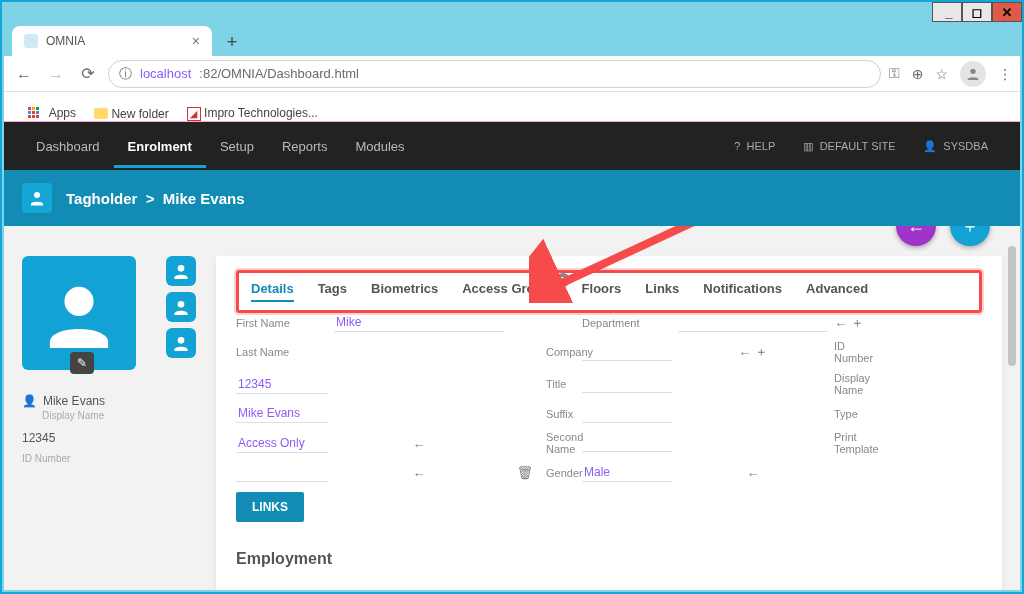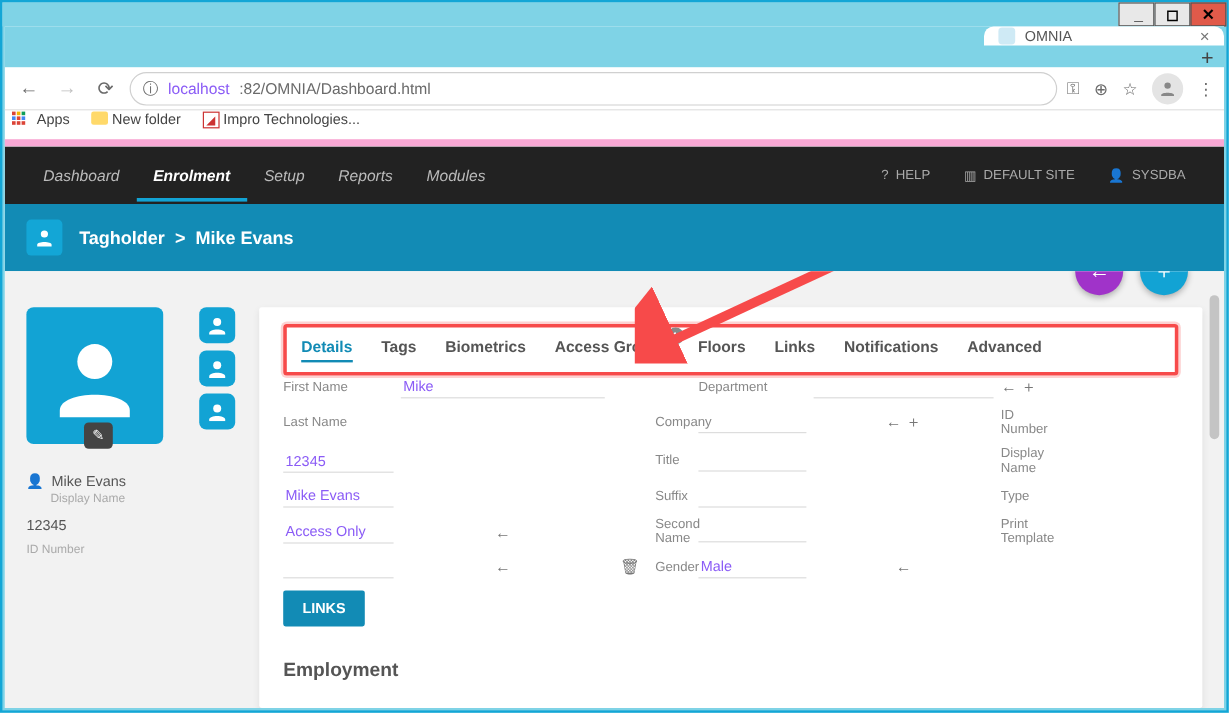--- a/index.html
+++ b/index.html
@@ -9,45 +9,45 @@
   
   .win-titlebar { height: 20px; background: #7fd3e6; position: relative; }
   .win-ctrls { position: absolute; right: 0; top: 0; display: flex; }
   .win-ctrl { width: 30px; height: 20px; border: 1px solid #555; font-size: 13px; display:flex; align-items:center; justify-content:center; font-weight:bold; }
   .win-min { background:#e8e8e8; }
   .win-max { background:#e8e8e8; }
   .win-close { background:#e05a4a; color:#000; }
 
   
   .browser { position: absolute; top: 20px; left: 2px; right: 2px; bottom: 2px; background: #fff; }
-  .tabs-row { height: 34px; background: #7fd3e6; display:flex; align-items:flex-end;flex-direction:column; }
+  .tabs-row { height: 34px; background: #7fd3e6; display:flex; align-items:flex-end; }
   .tab { background:#fff; height: 30px; border-radius: 8px 8px 0 0; display:flex; align-items:center; padding:0 12px; margin-left: 8px; font-size:12px; color:#555; gap:8px; min-width: 200px; position:relative;}
   .tab-close { font-size: 14px; color:#777; margin-left:auto;}
   .tab-plus { width:28px;height:28px;display:flex;align-items:center;justify-content:center;color:#444;font-size:18px;margin-left:6px;}
   .favicon { width:14px; height:14px; background:#cfeaf5; border-radius:3px; display:inline-block;}
   .addr-row { height: 36px; display:flex; align-items:center; padding: 0 8px; gap: 8px; border-bottom:1px solid #e0e0e0; }
   .nav-btn { width:24px; height:24px; display:flex;align-items:center;justify-content:center; color:#6a6a6a; font-size:16px;}
   .nav-btn.disabled{ color:#bfbfbf;}
   .addr-bar { flex:1; height:28px; border:1px solid #d0d0d0; border-radius: 14px; display:flex; align-items:center; padding:0 10px; font-size:13px; color:#6a6a6a; gap:8px;}
   .addr-host { color:#8b5cf6; }
   .addr-icons-right { display:flex; gap:12px; align-items:center; color:#6a6a6a; font-size:14px; }
   .addr-row .profile { width:26px;height:26px;border-radius:50%;background:#e4e4e4;display:flex;align-items:center;justify-content:center;color:#888;}
-  .bookmarks-row { height: 30px; display:flex; align-items:flex-start; gap:18px; padding: 0 6px; font-size:12px; color:#444; border-bottom:6px solid #f9a8d4;}
+  .bookmarks-row { height: 30px; display:flex; align-items:flex-end; gap:18px; padding: 0 24px; font-size:12px; color:#444; border-bottom:1px solid #f9a8d4;}
   .bk-icon { width:14px;height:14px; display:inline-block; vertical-align:middle; margin-right:4px;}
   .bk-apps { display:inline-grid; grid-template-columns: repeat(3,3px); grid-auto-rows:3px; gap:1px;}
   .bk-apps span{background:#db4437;}
   .bk-apps span:nth-child(2){background:#f4b400;} .bk-apps span:nth-child(3){background:#0f9d58;}
   .bk-apps span:nth-child(4){background:#4285f4;} .bk-apps span:nth-child(6){background:#4285f4;}
   .bk-folder { width:14px;height:11px;background:#ffd96a;display:inline-block;border-radius:2px;position:relative; top:1px;}
   .bk-impro { width:14px;height:14px;background:#fff;border:1px solid #c33; color:#c33; font-size:9px; display:inline-flex;align-items:center;justify-content:center; font-weight:bold;}
 
   
   .app { position:absolute; top: 100px; left:0; right:0; bottom:0; overflow:hidden;}
   .app-nav { height: 48px; background:#222; display:flex; align-items:center; padding: 0 18px; color:#bbb; font-size:13px;}
-  .app-nav .nav-item { padding: 14px 14px; cursor:pointer;font-style:italic;}
+  .app-nav .nav-item { padding: 14px 14px; cursor:pointer;}
   .app-nav .nav-item.active { color:#fff; border-bottom: 3px solid #12a3d4; font-weight:600; padding-bottom:11px;}
   .app-nav .spacer{flex:1;}
   .app-nav .right-item{ display:flex;align-items:center;gap:6px; font-size:11px; color:#aaa; padding: 0 14px;}
   .header-bar { height: 56px; background:#128bb5; display:flex; align-items:center; padding: 0 18px; color:#fff; gap:14px; }
   .hdr-icon { width:30px;height:30px;background:#13a6d6;border-radius:4px; display:flex;align-items:center;justify-content:center;}
   .breadcrumb { font-size:15px; font-weight:600; }
   .content-wrap { position:absolute; top:104px; left:0; right:0; bottom:0; background:#f2f2f2; overflow:hidden; }
   .content-inner { position:relative; height:100%; padding: 30px 18px 0 18px;}
   .fab-row { position:absolute; top:-20px; right: 30px; display:flex; gap:14px; z-index:5;}
   .fab { width:40px;height:40px;border-radius:50%; display:flex;align-items:center;justify-content:center; color:#fff; font-size:18px; box-shadow:0 2px 5px rgba(0,0,0,0.3);}

